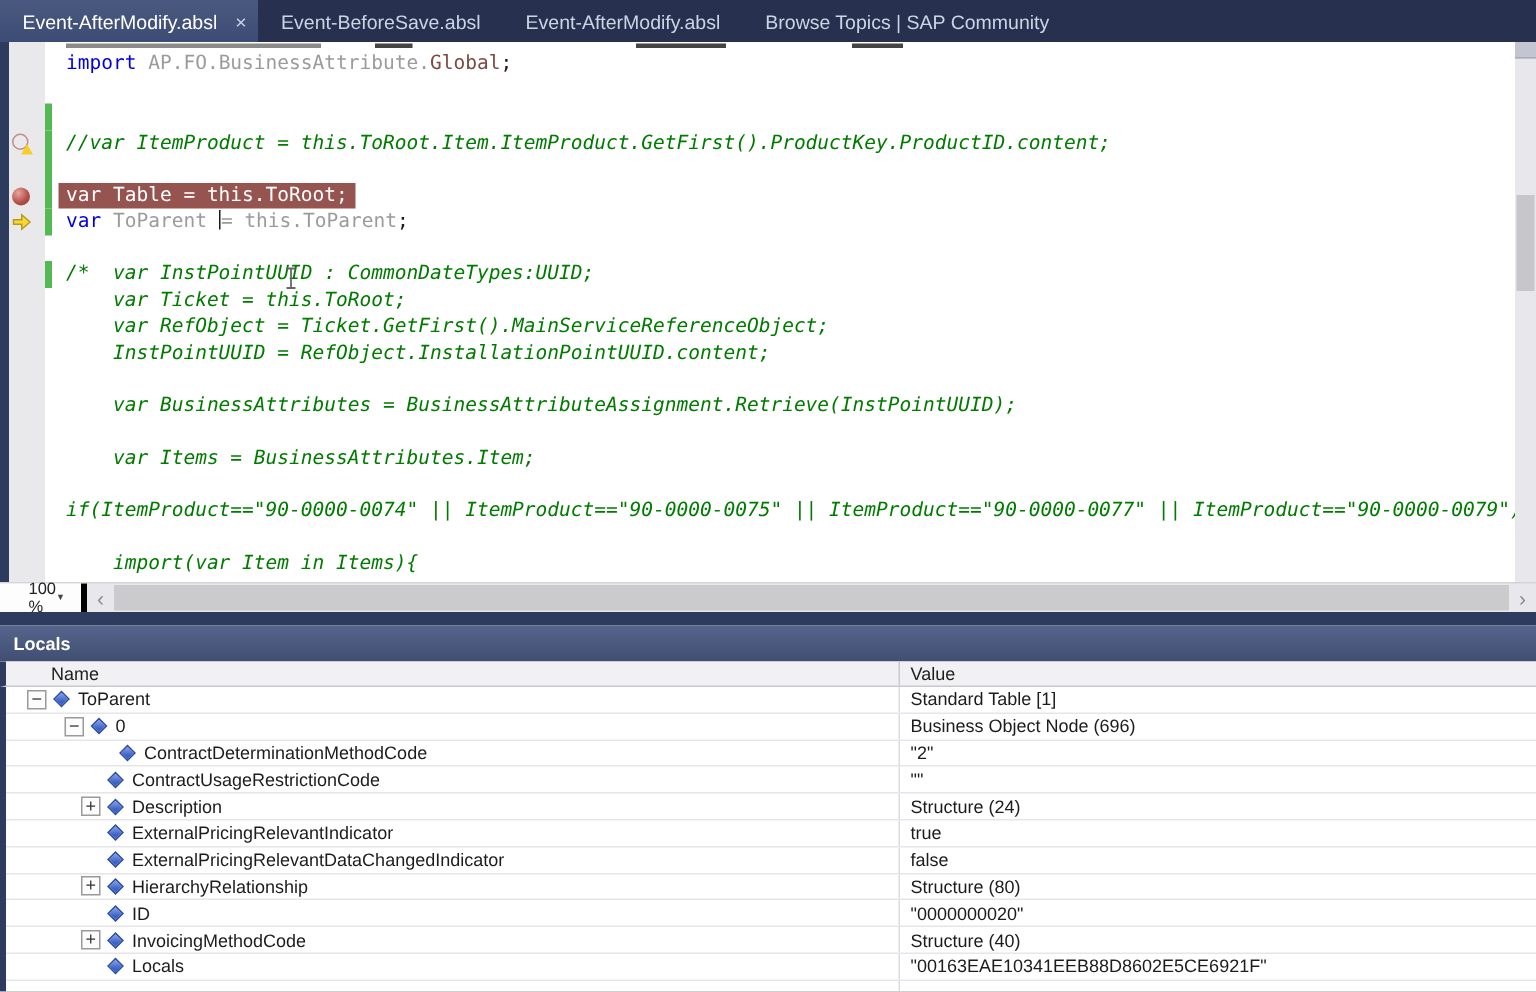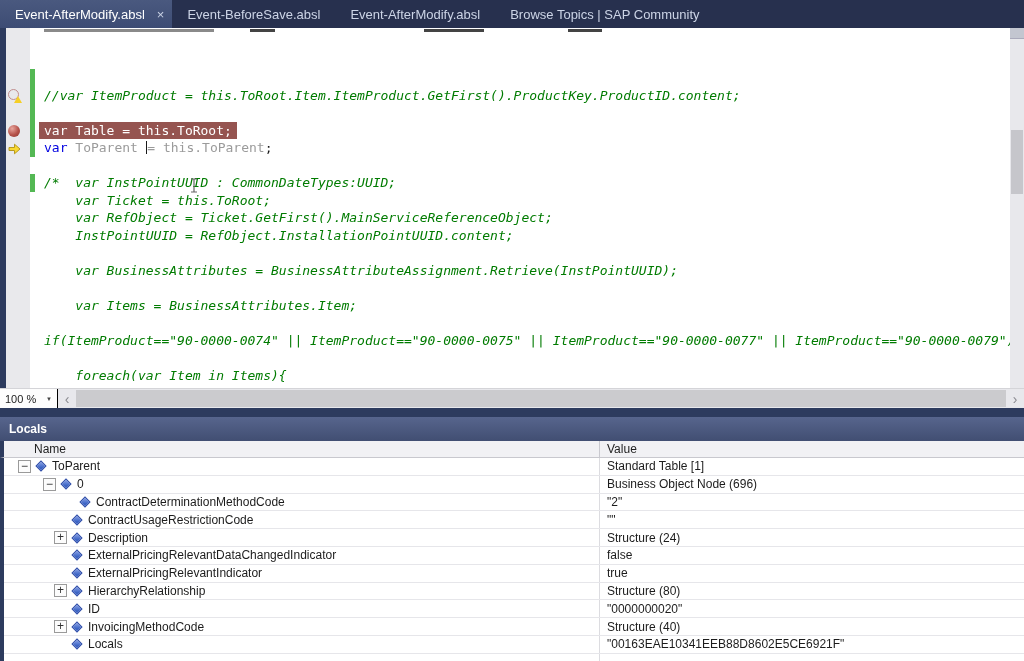--- a/index.html
+++ b/index.html
@@ -45,21 +45,21 @@
   
   .ibeam { position:absolute; left:190px; top:150px; }
 
   
   .vscroll { position:absolute; right:0; top:0; width:14px; height:360px; background:var(--sb-track-light); }
   .vgrip { height:11px; background:#c3c6d0; border-bottom:1px solid #aab; }
   .vthumb { position:absolute; top:102px; left:1px; width:12px; height:64px; background:#c6c6cb; }
 
   
   .hscroll { display:flex; height:20px; background:var(--sb-track-light); align-items:stretch; border-top:1px solid #d4d4d8; }
-  .zoombox { display:flex; align-items:center; width:58px; background:#fdfdfd; border-right:1px solid #000000; padding:0 5px; flex:none; }
+  .zoombox { display:flex; align-items:center; width:58px; background:#fdfdfd; border-right:4px solid #000000; padding:0 19px; flex:none; }
   .zoombox .zl { font-size:11px; color:#222; flex:1; }
   .zoombox .za { font-size:6px; color:#444; }
   .harrow { width:18px; display:flex; align-items:center; justify-content:center; color:#8a8a90; font-size:14px; flex:none; }
   .htrack { flex:1; background:var(--sb-track); margin:1px 0; }
 
   
   .splitter { height:9px; background:var(--window-frame); }
 
   
   .ltitle { height:24px; background:linear-gradient(var(--panel-title-hi), var(--panel-title)); color:#fff; font-size:12px; display:flex; align-items:center; padding-left:9px;font-weight:bold; }
@@ -96,20 +96,21 @@
       <div class="tab">
         <span>Browse Topics | SAP Community</span>
       </div>
     </div>
 
   <div class="editor">
     <div class="code-lines">
         <div class="line">
           <div class="g"></div>
           <div class="cb"></div>
+          <span class="txt"><span class="kw">import</span><span class="gy"> AP.FO.BusinessAttribute.</span><span class="ty">Global</span><span class="pl">;</span></span>
         </div>
         <div class="line">
           <div class="g"></div>
           <div class="cb"></div>
         </div>
         <div class="line">
           <div class="g"></div>
           <div class="cb chg"></div>
         </div>
         <div class="line">
@@ -194,21 +195,21 @@
           <div class="cb"></div>
           <span class="txt"><span class="cm">if(ItemProduct=="90-0000-0074" || ItemProduct=="90-0000-0075" || ItemProduct=="90-0000-0077" || ItemProduct=="90-0000-0079"){</span></span>
         </div>
         <div class="line">
           <div class="g"></div>
           <div class="cb"></div>
         </div>
         <div class="line">
           <div class="g"></div>
           <div class="cb"></div>
-          <span class="txt"><span class="cm">    foreach(var Item in Items){</span></span>
+          <span class="txt"><span class="cm">    import(var Item in Items){</span></span>
         </div>
       </div>
 
     <div class="clip" style="left:44px;width:170px;"></div>
     <div class="clip" style="left:250px;width:25px;background:#444;"></div>
     <div class="clip" style="left:424px;width:60px;background:#444;"></div>
     <div class="clip" style="left:568px;width:34px;background:#444;"></div>
     <svg class="ibeam" width="8" height="15">
       <path d="M1 1h6M4 1v13M1 14h6" stroke="#666" stroke-width="1.2" fill="none"></path>
     </svg>
@@ -275,31 +276,31 @@
           <span class="exp">+</span>
           <span class="diamond"></span>
           <span>Description</span>
         </div>
         <div class="vc">Structure (24)</div>
       </div>
       <div class="lrow">
         <div class="nc" style="padding-left: 50px;">
           <span class="exp none"></span>
           <span class="diamond"></span>
+          <span>ExternalPricingRelevantIndicator</span>
+        </div>
+        <div class="vc">true</div>
+      </div>
+      <div class="lrow">
+        <div class="nc" style="padding-left: 50px;">
+          <span class="exp none"></span>
+          <span class="diamond"></span>
           <span>ExternalPricingRelevantDataChangedIndicator</span>
         </div>
         <div class="vc">false</div>
-      </div>
-      <div class="lrow">
-        <div class="nc" style="padding-left: 50px;">
-          <span class="exp none"></span>
-          <span class="diamond"></span>
-          <span>ExternalPricingRelevantIndicator</span>
-        </div>
-        <div class="vc">true</div>
       </div>
       <div class="lrow">
         <div class="nc" style="padding-left: 50px;">
           <span class="exp">+</span>
           <span class="diamond"></span>
           <span>HierarchyRelationship</span>
         </div>
         <div class="vc">Structure (80)</div>
       </div>
       <div class="lrow">

